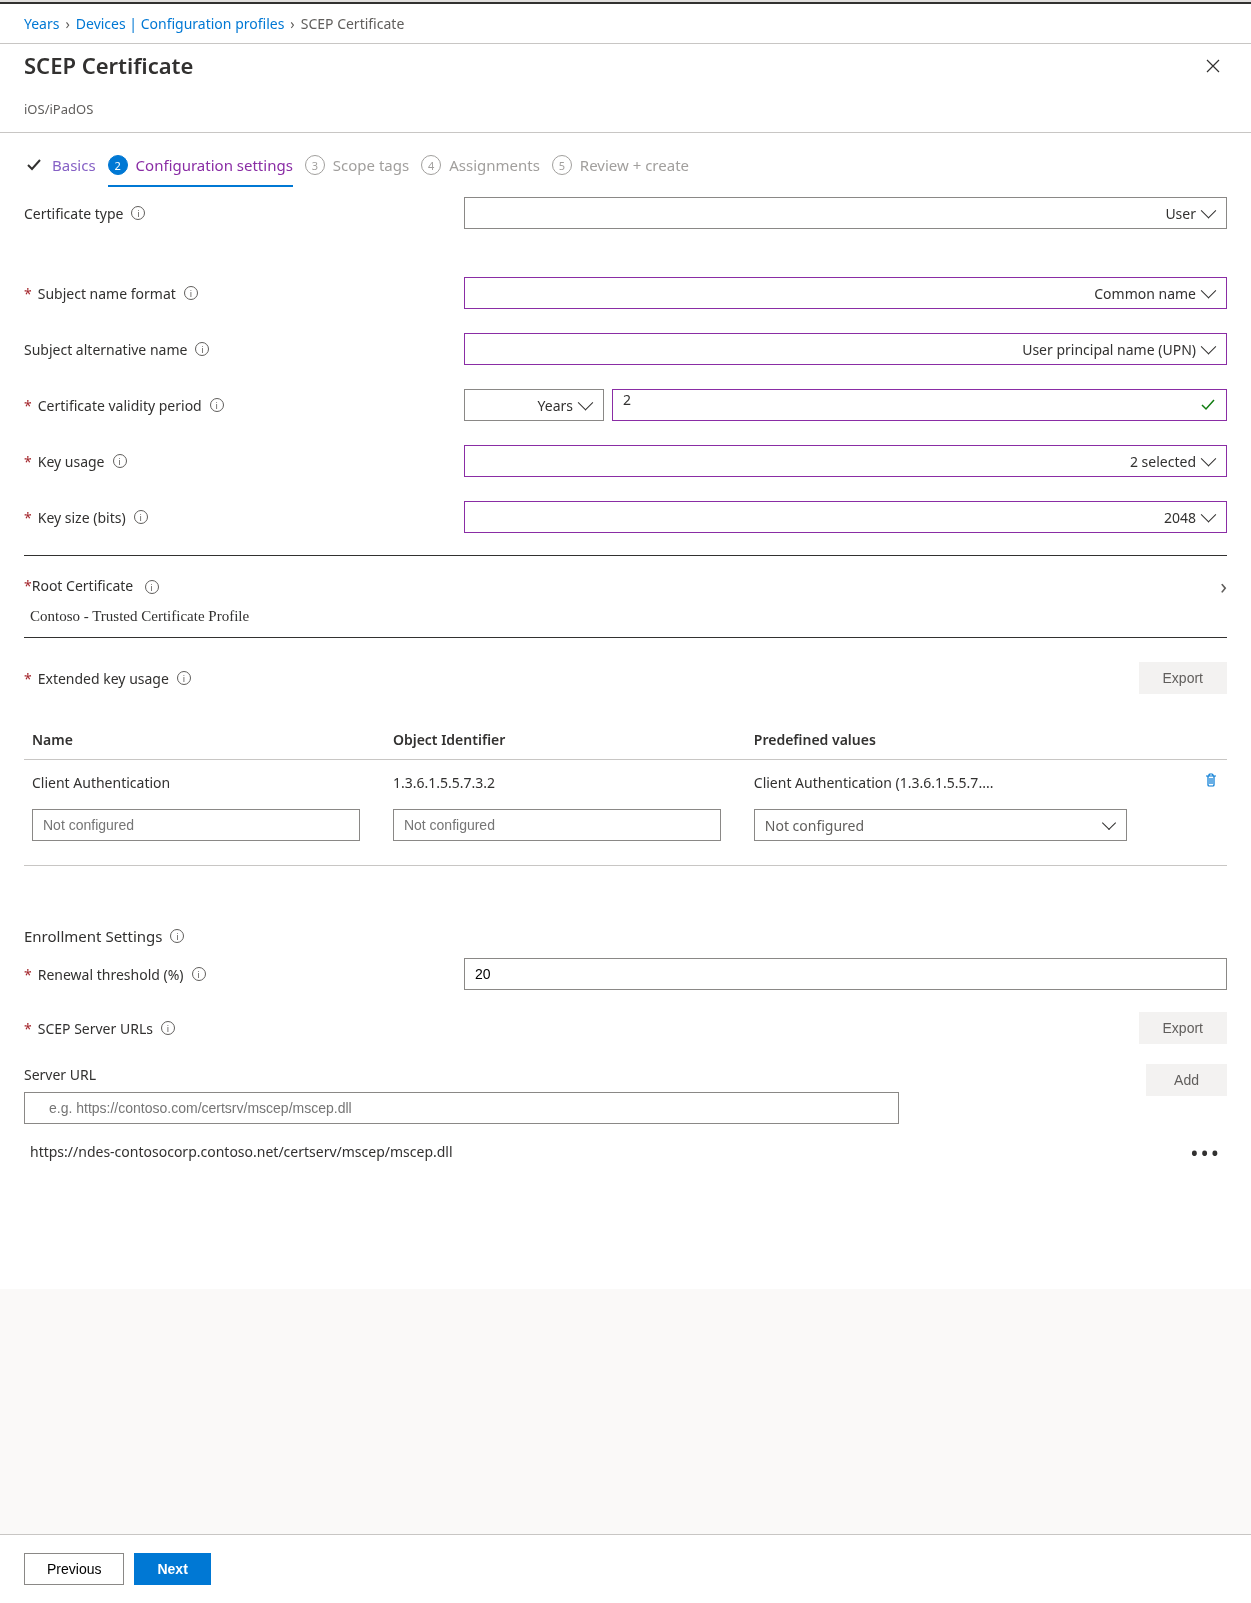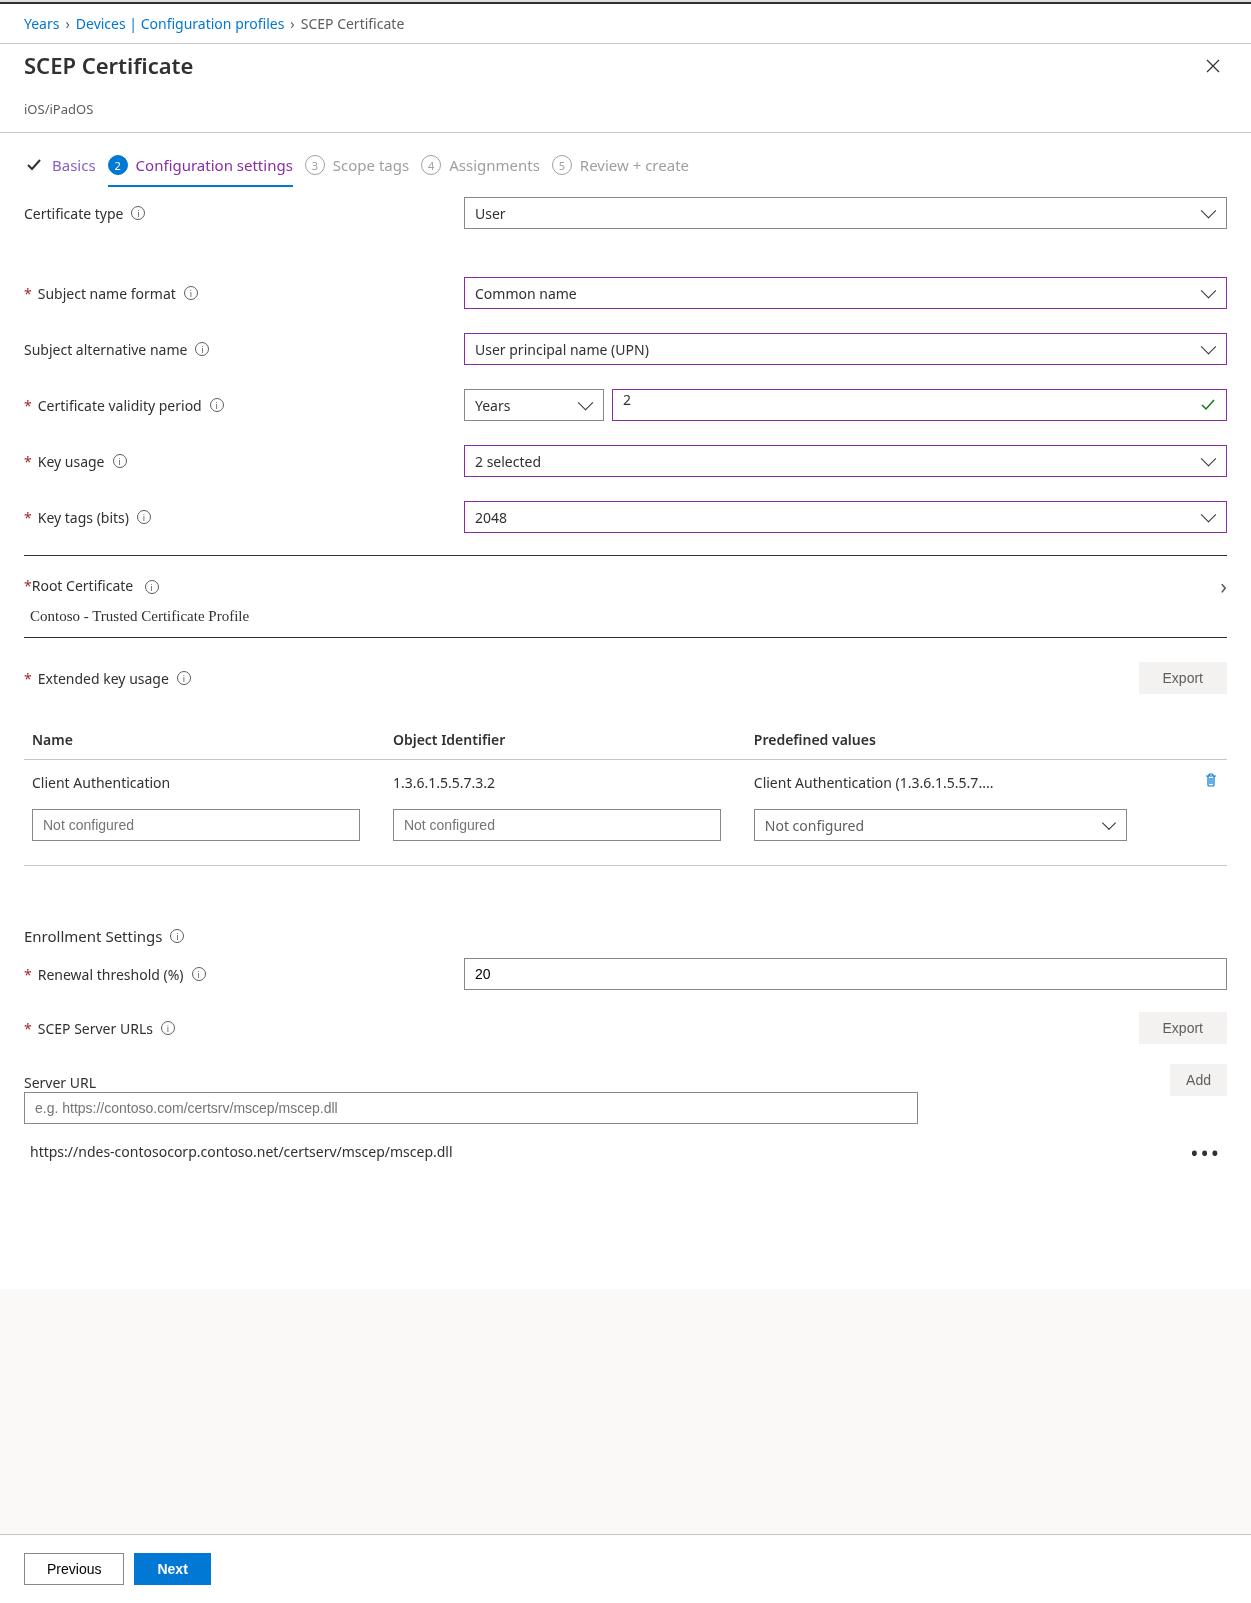--- a/index.html
+++ b/index.html
@@ -68,21 +68,21 @@
   .form-label .req{color:var(--required);margin-right:2px;}
   .form-control{flex:1;}
   .info-icon{
     width:14px;height:14px;border:1px solid var(--text-sub);border-radius:50%;
     display:inline-flex;align-items:center;justify-content:center;font-size:9px;
     color:var(--text-sub);margin-left:4px;
   }
   .dropdown{
     width:100%;height:32px;border:1px solid var(--border);
     background:#fff;padding:0 30px 0 10px;position:relative;
-    display:flex;align-items:center;font-size:14px;color:var(--text);
+    display:flex;align-items:center;font-size:14px;color:var(--text);justify-content:flex-end;
   }
   .dropdown.accent{border-color:var(--purple);}
   .dropdown::after{
     content:"";position:absolute;right:12px;top:50%;
     width:10px;height:10px;border-right:1.5px solid var(--text);
     border-bottom:1.5px solid var(--text);transform:translateY(-70%) rotate(45deg);
   }
   .validity-wrap{display:flex;gap:8px;}
   .validity-wrap .dropdown{flex:0 0 140px;}
   .text-input{
@@ -127,26 +127,26 @@
     border-bottom:1.5px solid var(--text);transform:translateY(-70%) rotate(45deg);
   }
   .trash{color:var(--link);cursor:pointer;}
   
   .enroll-title{font-size:15px;margin-top:60px;display:flex;align-items:center;gap:4px;}
   .full-input{
     width:100%;height:32px;border:1px solid var(--border);padding:0 10px;font-size:14px;
   }
   .server-url-row{display:flex;justify-content:space-between;align-items:flex-end;margin-top:20px;}
   .server-url-input{
-    width:78%;height:32px;border:1px solid var(--border);padding:0 10px;
-    font-size:14px;color:var(--text-sub);margin-top:0;
+    width:78%;height:32px;border:1px solid var(--border);padding:0 24px;
+    font-size:14px;color:var(--text-sub);margin-top:8px;
   }
   .add-btn{
     border:none;background:var(--btn-bg);color:var(--text-sub);
-    padding:8px 16px;font-size:14px;margin-bottom:28px;
+    padding:8px 28px;font-size:14px;margin-bottom:28px;
   }
   .url-item{
     display:flex;justify-content:space-between;align-items:center;
     padding:18px 6px;font-size:14px;
   }
   .url-more{font-size:22px;letter-spacing:2px;color:var(--text);cursor:pointer;line-height:0;}
   
   .footer{
     position:fixed;bottom:0;left:0;right:0;
     border-top:1px solid var(--border-light);
@@ -283,21 +283,21 @@
         <div class="form-control">
           <div class="dropdown accent">
             <span>2 selected</span>
           </div>
         </div>
       </div>
 
       <div class="form-row">
         <div class="form-label">
           <span class="req">*</span>
-            <span>Key tags (bits)</span>
+            <span>Key size (bits)</span>
           <span class="info-icon">i</span>
         </div>
         <div class="form-control">
           <div class="dropdown accent">
             <span>2048</span>
           </div>
         </div>
       </div>
 
       <div class="section-sep"></div>

